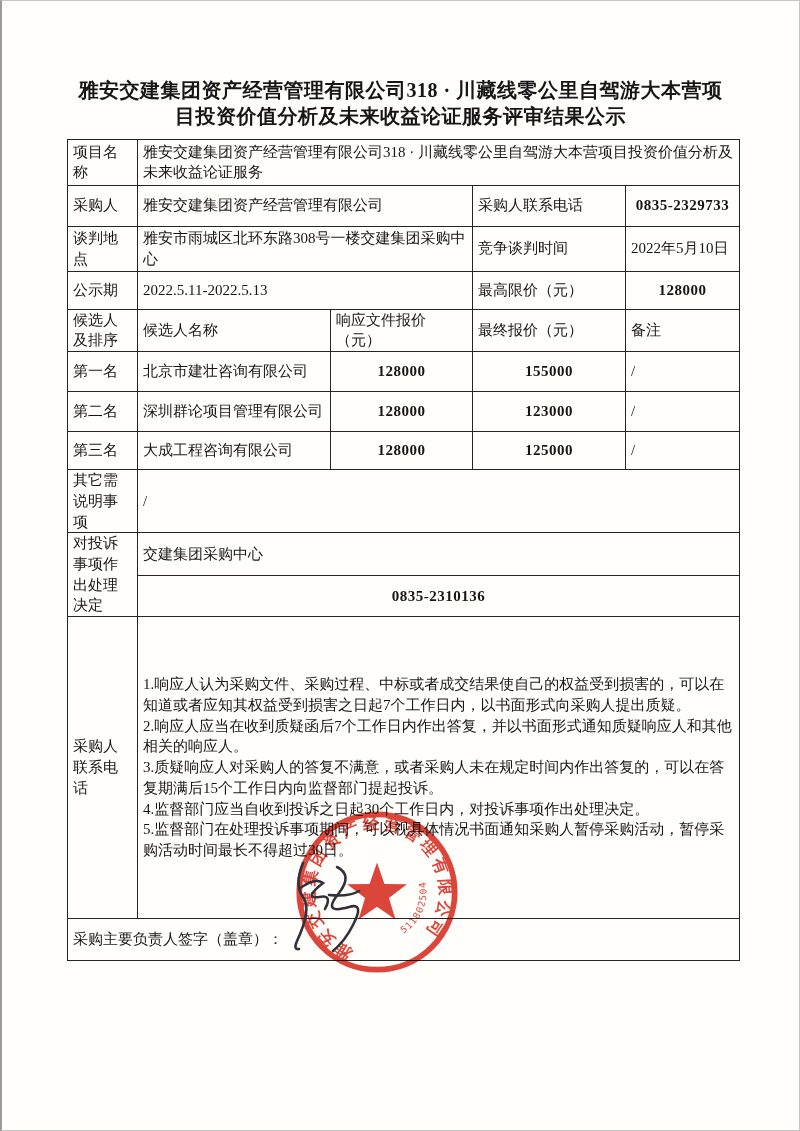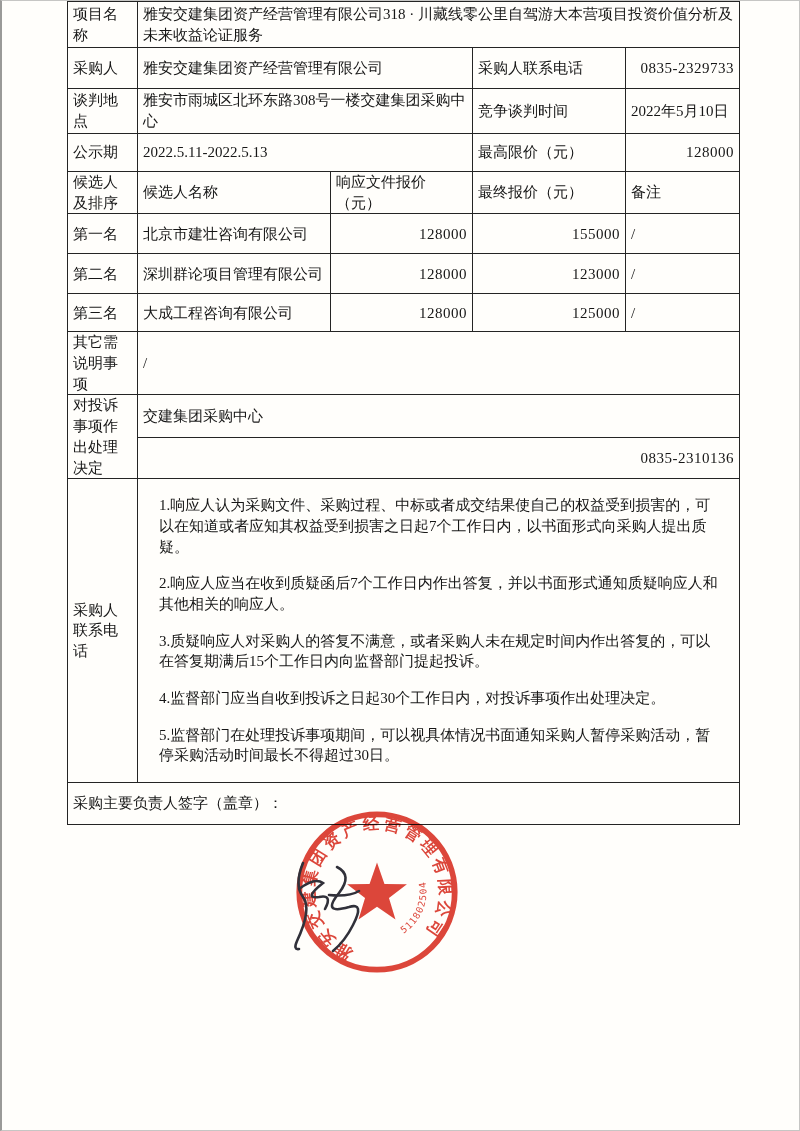--- a/index.html
+++ b/index.html
@@ -31,42 +31,46 @@
   table.doc td{
     border:1.7px solid #242424;
     font-size:15px;
     line-height:1.38;
     padding:0 5px;
     vertical-align:middle;
     word-break:break-all;
   }
   td.lab{padding:2px 3px;}
   td.c{}
-  td.num{text-align:right;letter-spacing:.5px;}
+  td.num{text-align:center;letter-spacing:.5px;font-weight:bold;}
   td.obj{padding:4px 8px;}
-  .obj p{margin:16px;}
+  .obj p{margin:0;}
   td.sig{padding:2px 4px;}
   .stamp{
     position:absolute;left:291px;top:807px;
     width:168px;height:168px;
     mix-blend-mode:multiply;
     opacity:.92;
     pointer-events:none;
   }
   .signature{
     position:absolute;left:283px;top:836px;
     width:100px;height:118px;
     pointer-events:none;
   }
 </style>
 </head>
 <body>
 
 <div class="page">
 
+  <div class="title">
+    <div>雅安交建集团资产经营管理有限公司318 · 川藏线零公里自驾游大本营项</div>
+    <div>目投资价值分析及未来收益论证服务评审结果公示</div>
+  </div>
 
   <table class="doc">
     <colgroup>
       <col style="width:70px">
         <col style="width:193px">
         <col style="width:142px">
         <col style="width:153px">
         <col style="width:114px">
     </colgroup>
 

